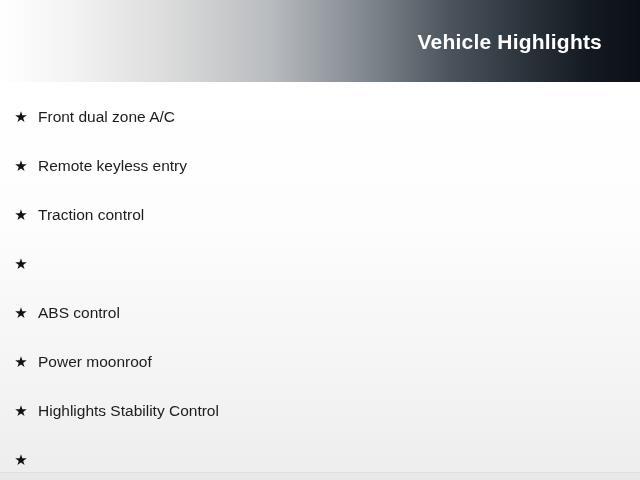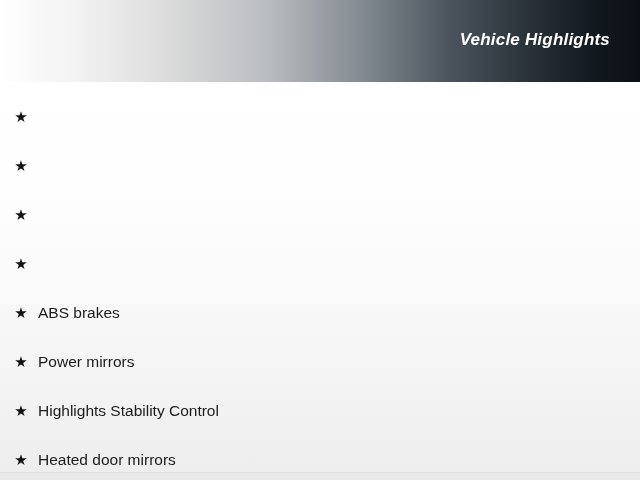--- a/index.html
+++ b/index.html
@@ -31,28 +31,27 @@
        #b9bcc0 42%,
        #7d858c 58%,
        #4c555d 70%,
        #2b333b 82%,
        #141a21 92%,
        #0b1016 100%);
     box-sizing: border-box;
   }
   #header-title {
     position: absolute;
-    right: 30px;
+    right: 38px;
     top: 30px;
     color: #ffffff;
-    font-size: 17px;
+    font-size: 21px;
     font-weight: bold;
     letter-spacing: 0.2px;
     white-space: nowrap;
-    font-style: italic;
   }
   #content {
     position: relative;
     width: 640px;
     height: 398px;
     background: linear-gradient(to bottom, #ffffff 0%, #fdfdfd 35%, #f3f3f3 78%, #ededed 100%);
     box-sizing: border-box;
     padding-top: 10px;
   }
   .feature-row {
@@ -93,50 +92,52 @@
 <div id="page">
 
   <div id="header">
     <div id="header-title">Vehicle Highlights</div>
   </div>
 
   <div id="content">
 
     <div class="feature-row">
       <span class="bullet-star">★</span>
+      <span class="feature-label">Front dual zone A/C</span>
+    </div>
+
+    <div class="feature-row">
+      <span class="bullet-star">★</span>
+      <span class="feature-label">Remote keyless entry</span>
+    </div>
+
+    <div class="feature-row">
+      <span class="bullet-star">★</span>
+      <span class="feature-label">Traction control</span>
     </div>
 
     <div class="feature-row">
       <span class="bullet-star">★</span>
     </div>
 
     <div class="feature-row">
       <span class="bullet-star">★</span>
+      <span class="feature-label">ABS control</span>
     </div>
 
     <div class="feature-row">
       <span class="bullet-star">★</span>
-    </div>
-
-    <div class="feature-row">
-      <span class="bullet-star">★</span>
-      <span class="feature-label">ABS brakes</span>
-    </div>
-
-    <div class="feature-row">
-      <span class="bullet-star">★</span>
-      <span class="feature-label">Power mirrors</span>
+      <span class="feature-label">Power moonroof</span>
     </div>
 
     <div class="feature-row">
       <span class="bullet-star">★</span>
       <span class="feature-label">Highlights Stability Control</span>
     </div>
 
     <div class="feature-row">
       <span class="bullet-star">★</span>
-      <span class="feature-label">Heated door mirrors</span>
     </div>
 
     <div id="bottom-strip"></div>
   </div>
 
 </div>
 
 </body></html>

